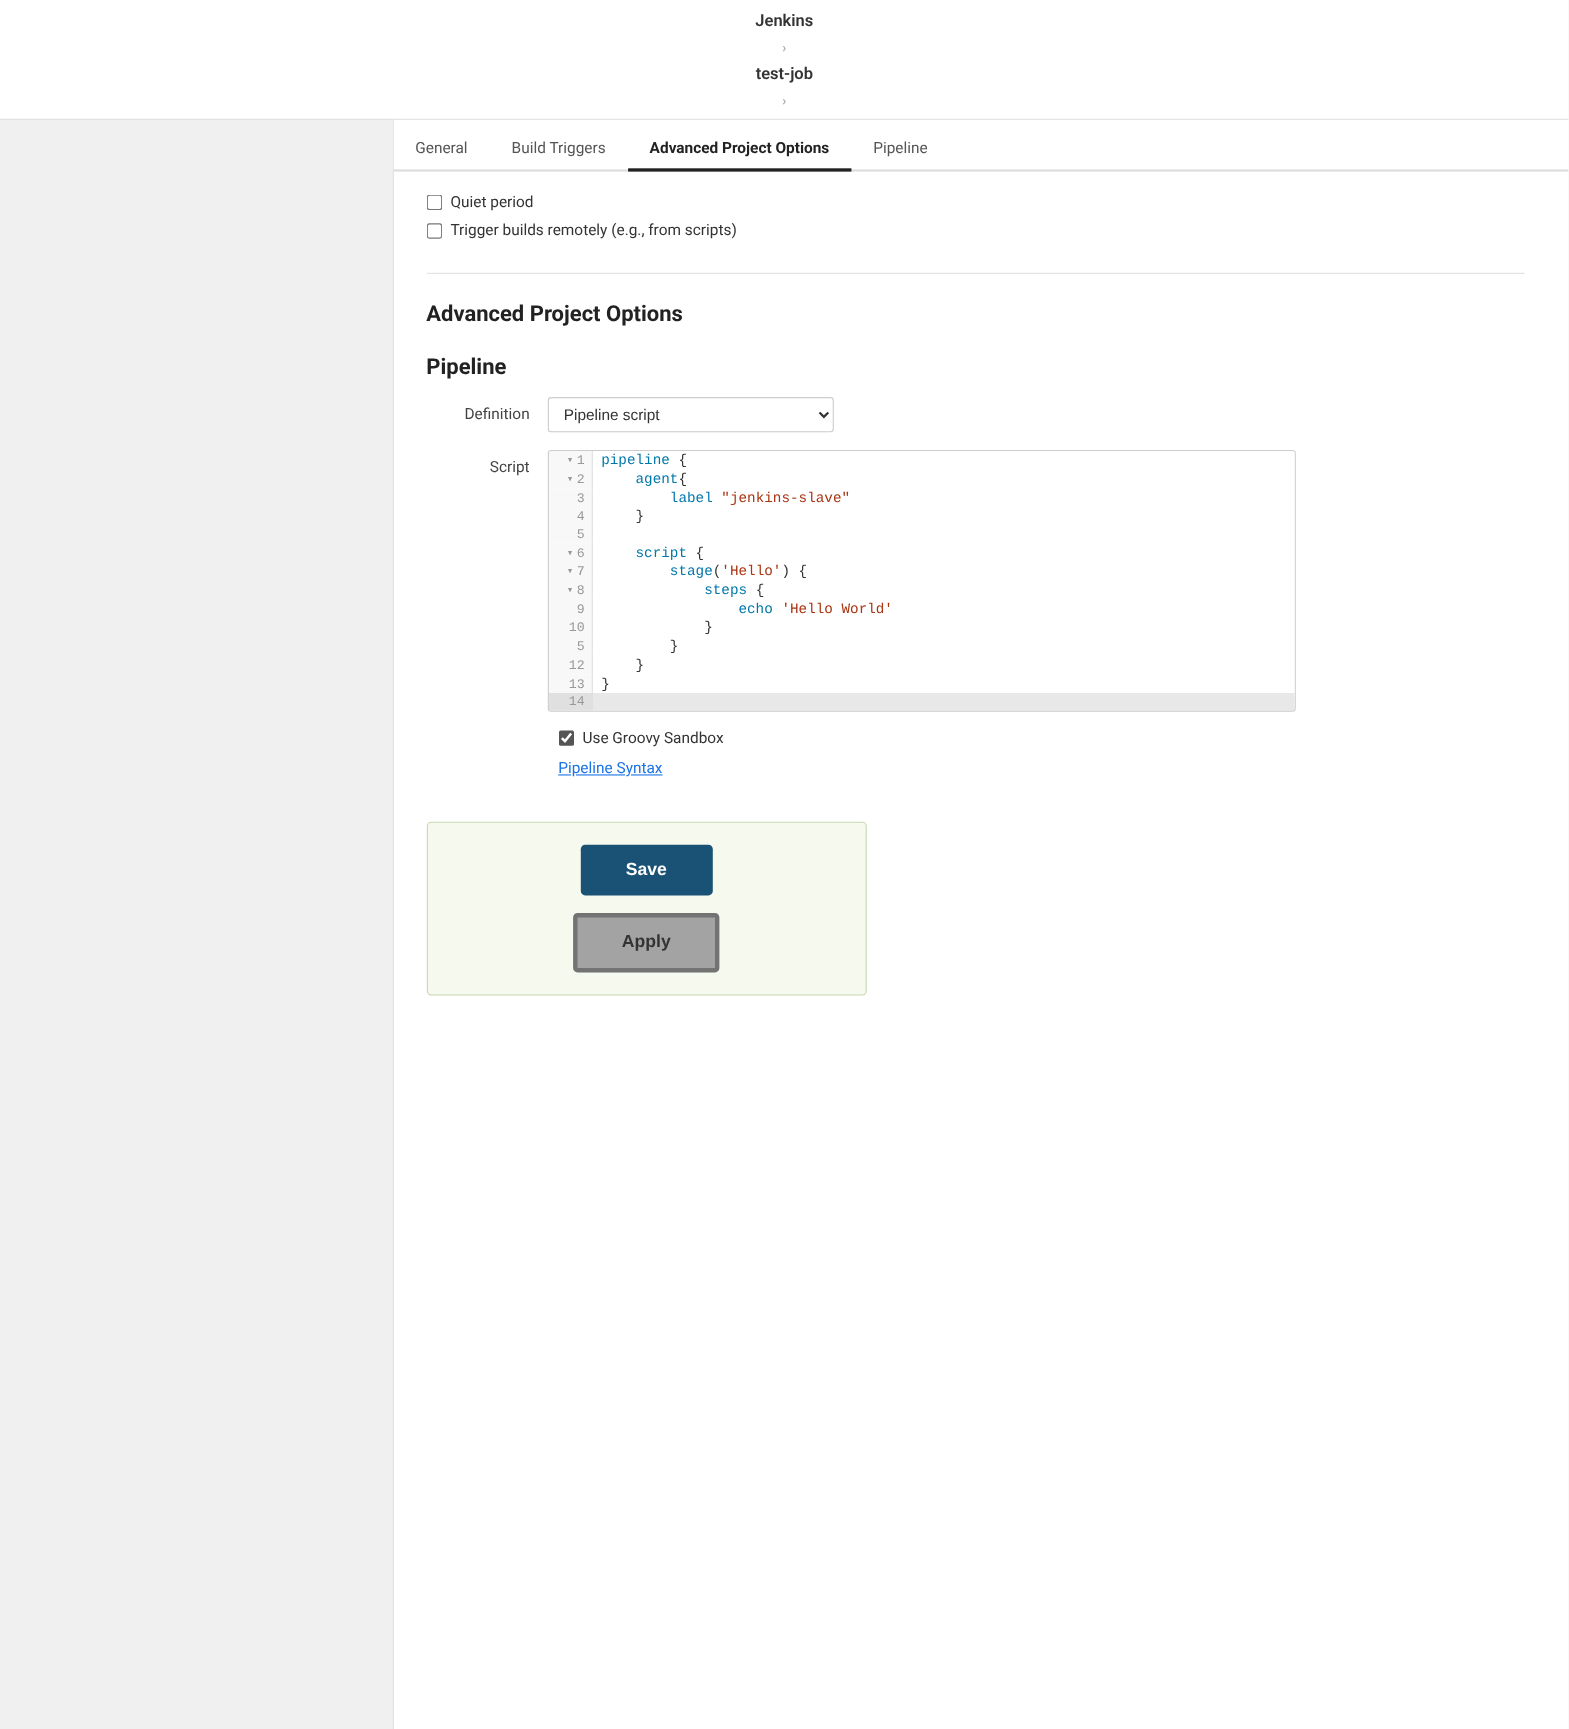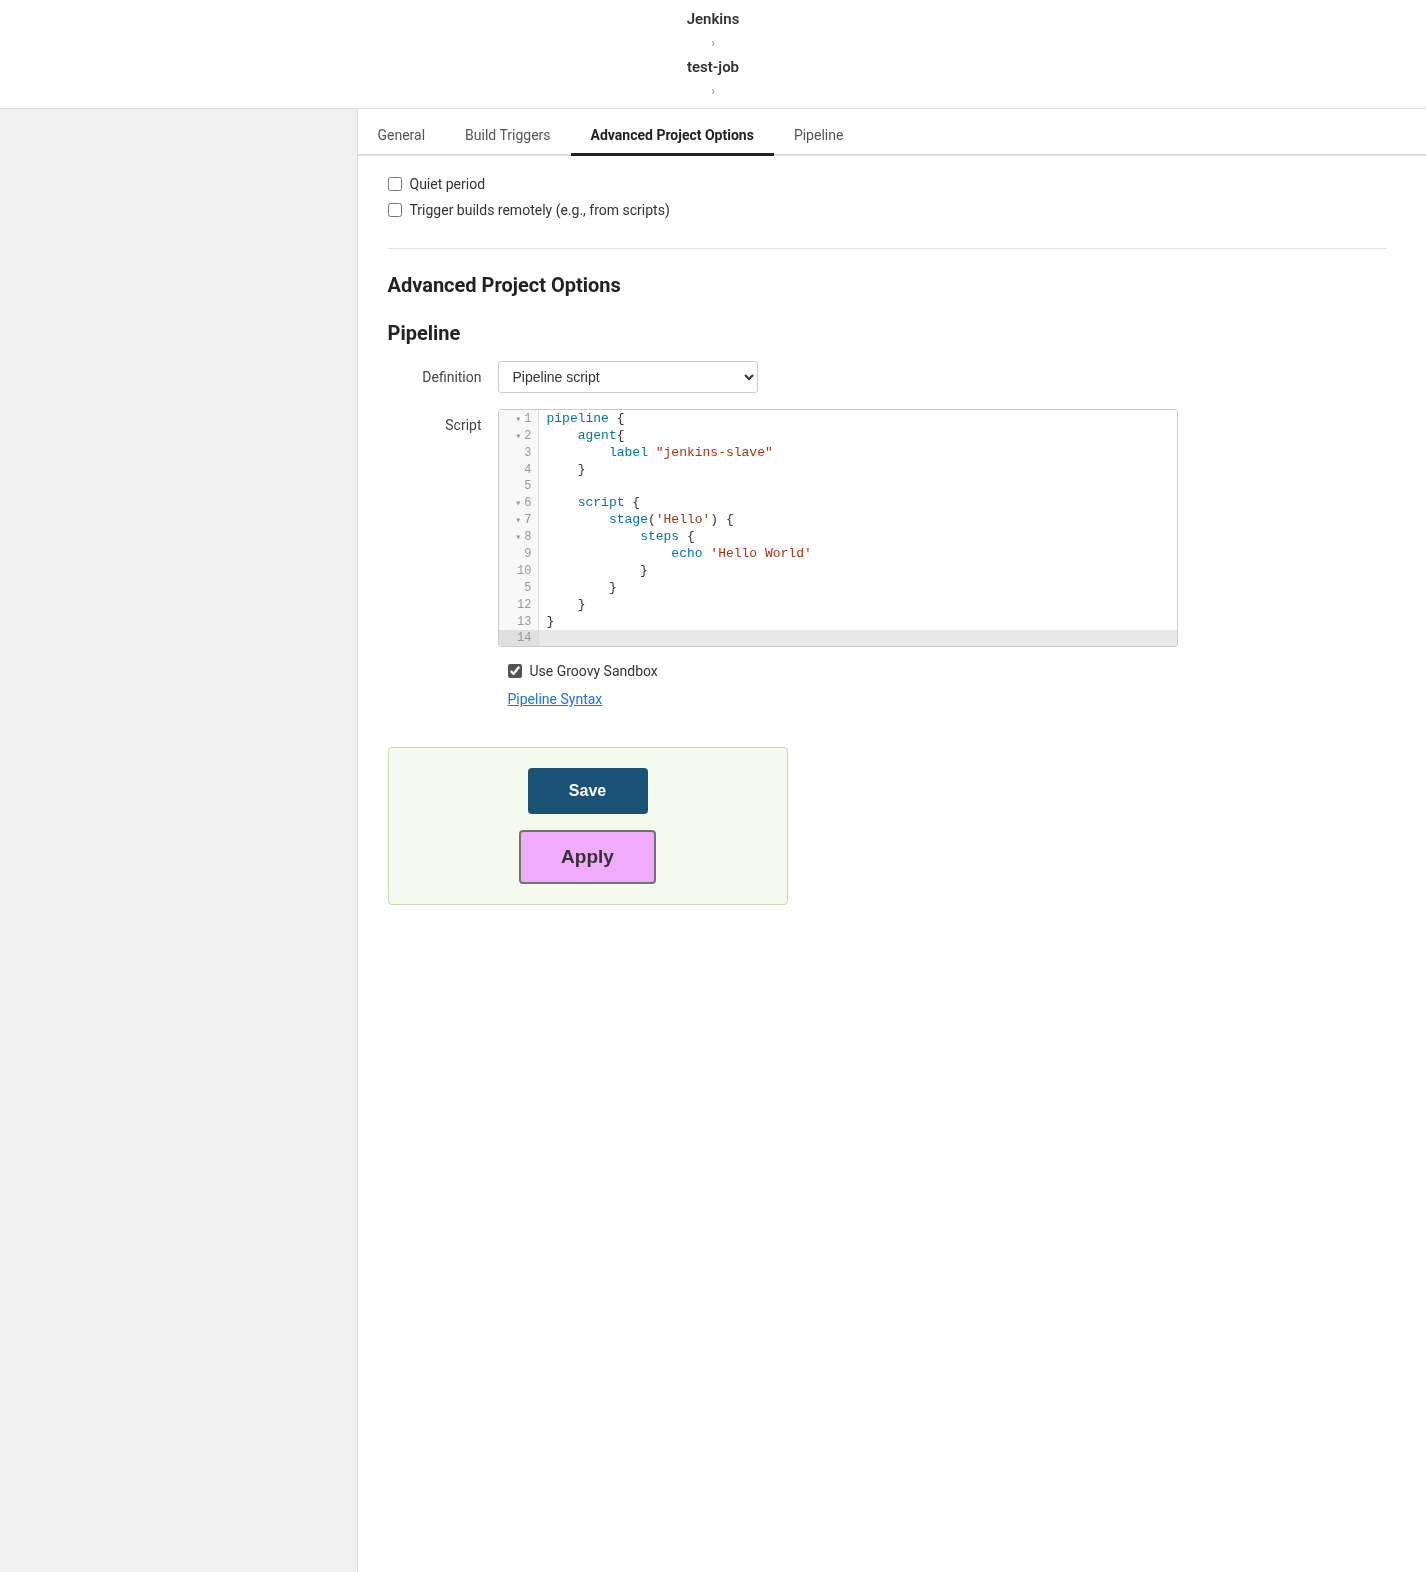--- a/index.html
+++ b/index.html
@@ -208,26 +208,26 @@
       color: #fff;
       border: none;
       border-radius: 4px;
       padding: 14px 40px;
       font-size: 16px;
       font-weight: 600;
       cursor: pointer;
       min-width: 120px;
     }
     .btn-apply {
-      background: #f0abfc;
-      color: #333;
-      border: 2px solid #737373;
+      background: #a3a3a3;
+      color: #333;
+      border: 4px solid #737373;
       border-radius: 4px;
       padding: 14px 40px;
-      font-size: 19px;
+      font-size: 16px;
       font-weight: 600;
       cursor: pointer;
       min-width: 120px;
     }
   </style>
 </head>
 <body>
 
 <div class="breadcrumb-bar">
   <span>Jenkins</span>

